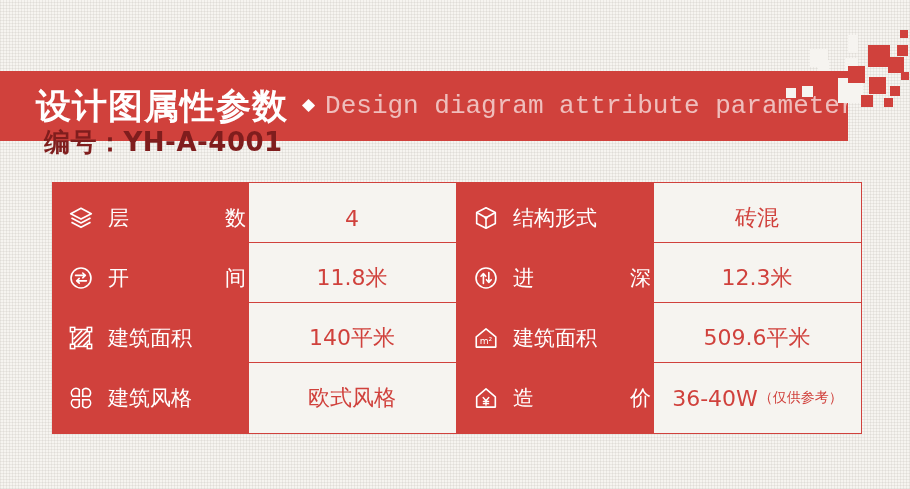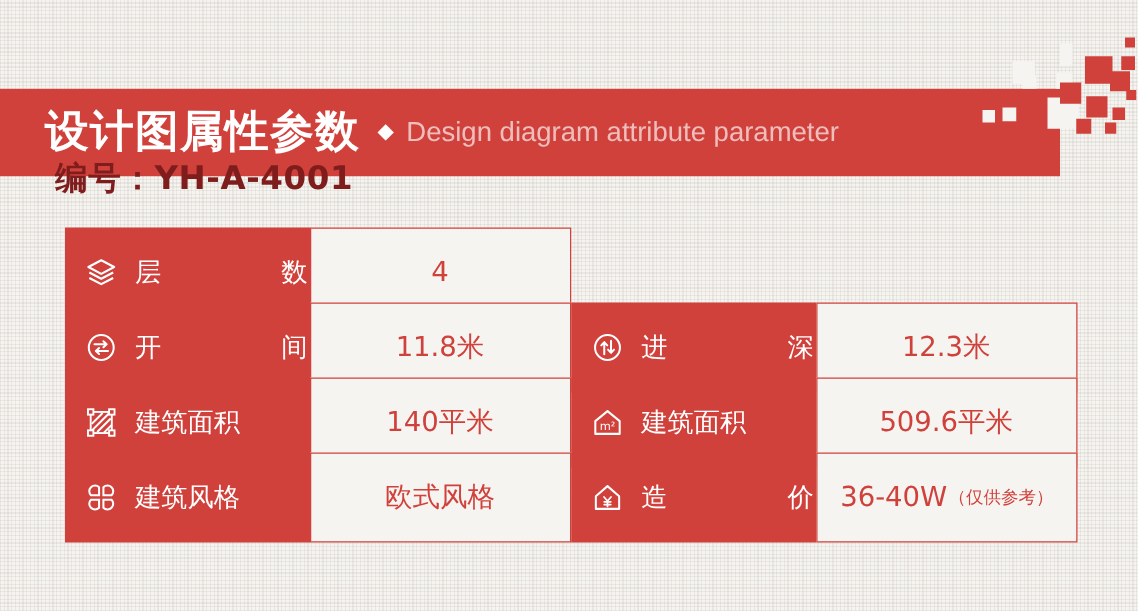--- a/index.html
+++ b/index.html
@@ -47,26 +47,26 @@
   .banner-diamond {
     color: #ffffff;
     font-size: 17px;
     margin: 0 10px 0 14px;
     line-height: 1;
     transform: translateY(-2px);
   }
 
   .banner-subtitle {
     color: rgba(255,255,255,0.66);
-    font-size: 22px;
+    font-size: 26px;
     font-weight: normal;
     letter-spacing: 0px;
     white-space: nowrap;
     line-height: 1;
-    font-family: Liberation Sans, sans-serif;
+    font-family: Liberation Mono, monospace;
   }
 
   
   .mosaic { position: absolute; left: 0; top: 0; width: 910px; height: 140px; pointer-events: none; }
   .sq { position: absolute; }
   .sq.w { background: #f6f4f0; }
   .sq.r { background: #d0413c; }
 
   
   .id-line {
@@ -193,20 +193,38 @@
             <path d="M3.2 16 L12 20.6 L20.8 16"></path>
           </svg>
         </span>
         <span class="label-text spaced">层　　数</span>
       </div>
       <div class="value-cell">
         <span>4</span>
           <span class="note"></span>
       </div>
     </div>
+    <div class="pair">
+      <div class="label-cell">
+        <span class="label-icon">
+          <svg width="26" height="26" viewBox="0 0 24 24" fill="none" stroke="#fff" stroke-width="1.5" stroke-linejoin="round">
+            <path d="M12 2.6 L20.6 7 V17 L12 21.4 L3.4 17 V7 Z"></path>
+            <path d="M12 11.8 L20.6 7"></path>
+            <path d="M12 11.8 L3.4 7"></path>
+            <path d="M12 11.8 V21.4"></path>
+            <circle cx="12" cy="11.8" r="1.5" fill="#fff" stroke="none"></circle>
+          </svg>
+        </span>
+        <span class="label-text">结构形式</span>
+      </div>
+      <div class="value-cell">
+        <span>砖混</span>
+          <span class="note"></span>
+      </div>
+    </div>
   </div>
 
   <div class="trow">
     <div class="pair">
       <div class="label-cell">
         <span class="label-icon">
           <svg width="26" height="26" viewBox="0 0 24 24" fill="none" stroke="#fff" stroke-width="1.5" stroke-linecap="round" stroke-linejoin="round">
             <circle cx="12" cy="12" r="9.2"></circle>
             <path d="M7 9.6 H15.8 M13.6 7.4 L16 9.6 L13.6 11.8"></path>
             <path d="M17 14.6 H8.2 M10.4 12.4 L8 14.6 L10.4 16.8"></path>

